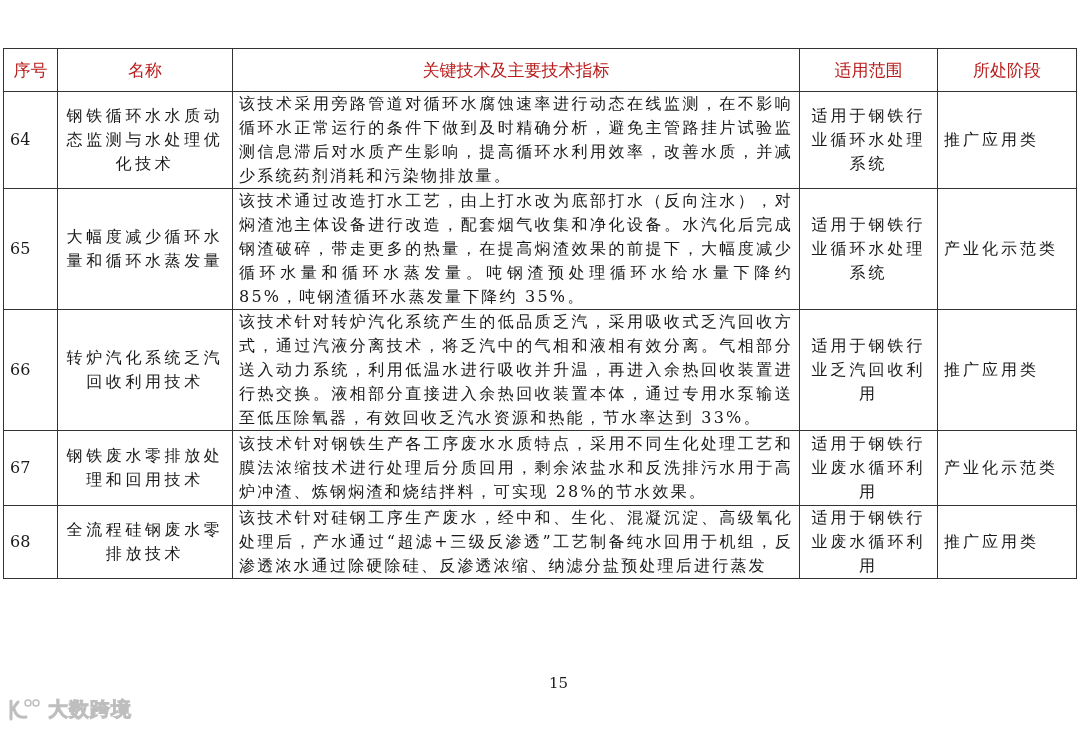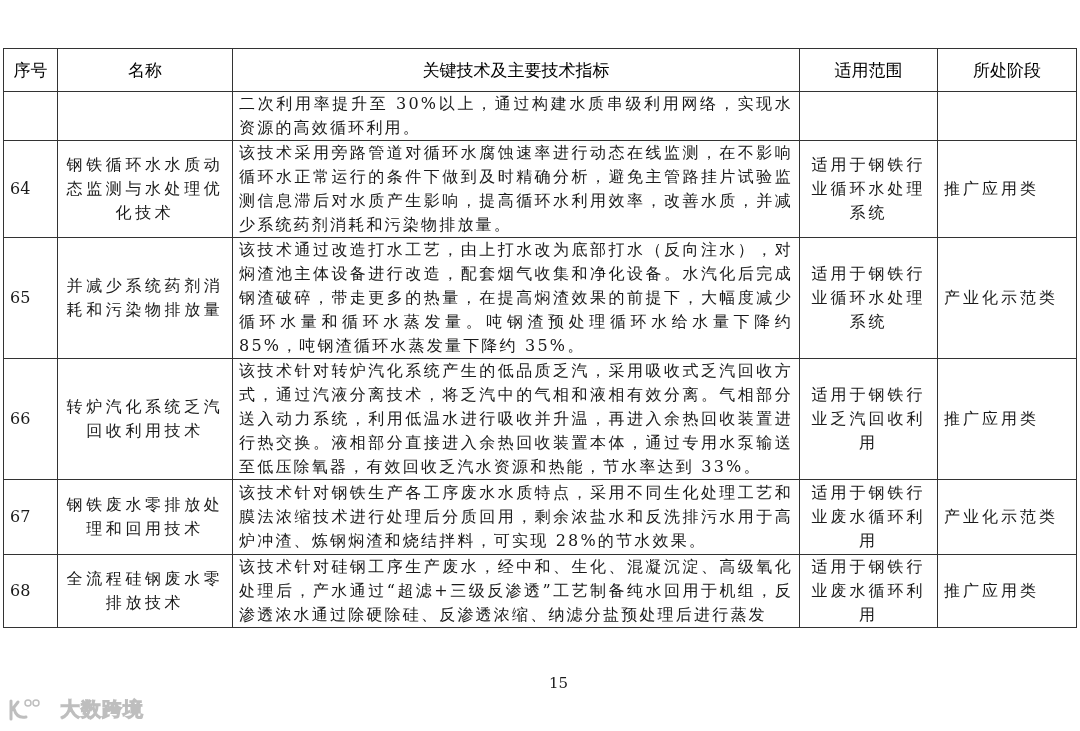--- a/index.html
+++ b/index.html
@@ -2,28 +2,28 @@
 <html><head>
 <meta charset="utf-8">
 <style>
   html, body { margin: 0; padding: 0; background: #ffffff; }
   body { width: 1080px; height: 731px; position: relative; overflow: hidden;
          font-family: "DejaVu Serif", "Liberation Serif", serif; color: #1a1a1a; }
   .tbl { position: absolute; left: 3px; top: 48px; border-collapse: collapse;
          table-layout: fixed; width: 1073px; }
   .tbl td, .tbl th { border: 1.5px solid #333; padding: 0 6px; vertical-align: middle;
          font-size: 16px; line-height: 24px; font-weight: normal; overflow: hidden; }
-  .tbl th { font-family: "DejaVu Sans", "Liberation Sans", sans-serif; font-size: 17px; height: 42px; text-align: center; color: #000000; }
+  .tbl th { font-family: "DejaVu Sans", "Liberation Sans", sans-serif; font-size: 17px; height: 42px; text-align: center; color: #b91c1c; }
   .c-no { text-align: left; font-size: 17px; }
   .c-name { text-align: center; letter-spacing: 3.6px; }
   .c-desc { text-align: justify; letter-spacing: 2.2px; padding: 0 4px 0 8px; }
   .c-scope { text-align: center; letter-spacing: 3px; }
   .c-stage { letter-spacing: 3px; }
   .page-num { position: absolute; left: 549px; top: 674px; font-size: 15px; }
-  .wm { position: absolute; left: 8px; top: 696px; display: flex; align-items: center; gap: 18px; opacity: 0.55; }
+  .wm { position: absolute; left: 8px; top: 696px; display: flex; align-items: center; gap: 6px; opacity: 0.55; }
   .wm-logo { width: 34px; height: 26px; position: relative; }
   .wm-text { font-family: "DejaVu Sans", sans-serif; font-size: 20px; font-weight: bold; color: #fff;
              -webkit-text-stroke: 1px #8a8a8a; letter-spacing: 1px; }
 </style>
 </head>
 <body>
 
 <table class="tbl">
   <colgroup>
     <col style="width:54px">
@@ -35,37 +35,30 @@
   <thead>
     <tr>
       <th>序号</th>
       <th>名称</th>
       <th>关键技术及主要技术指标</th>
       <th>适用范围</th>
       <th>所处阶段</th>
     </tr>
   </thead>
   <tbody>
-    <tr style="height:49px">
-      <td class="c-no"></td>
-      <td class="c-name"></td>
-      <td class="c-desc">二次利用率提升至 30%以上，通过构建水质串级利用网络，实现水资源的高效循环利用。</td>
-      <td class="c-scope"></td>
-      <td class="c-stage"></td>
-    </tr>
     <tr style="height:96px">
       <td class="c-no">64</td>
       <td class="c-name">钢铁循环水水质动态监测与水处理优化技术</td>
       <td class="c-desc">该技术采用旁路管道对循环水腐蚀速率进行动态在线监测，在不影响循环水正常运行的条件下做到及时精确分析，避免主管路挂片试验监测信息滞后对水质产生影响，提高循环水利用效率，改善水质，并减少系统药剂消耗和污染物排放量。</td>
       <td class="c-scope">适用于钢铁行业循环水处理系统</td>
       <td class="c-stage">推广应用类</td>
     </tr>
     <tr style="height:121px">
       <td class="c-no">65</td>
-      <td class="c-name">并减少系统药剂消耗和污染物排放量</td>
+      <td class="c-name">大幅度减少循环水量和循环水蒸发量</td>
       <td class="c-desc">该技术通过改造打水工艺，由上打水改为底部打水（反向注水），对焖渣池主体设备进行改造，配套烟气收集和净化设备。水汽化后完成钢渣破碎，带走更多的热量，在提高焖渣效果的前提下，大幅度减少循环水量和循环水蒸发量。吨钢渣预处理循环水给水量下降约 85%，吨钢渣循环水蒸发量下降约 35%。</td>
       <td class="c-scope">适用于钢铁行业循环水处理系统</td>
       <td class="c-stage">产业化示范类</td>
     </tr>
     <tr style="height:120px">
       <td class="c-no">66</td>
       <td class="c-name">转炉汽化系统乏汽回收利用技术</td>
       <td class="c-desc">该技术针对转炉汽化系统产生的低品质乏汽，采用吸收式乏汽回收方式，通过汽液分离技术，将乏汽中的气相和液相有效分离。气相部分送入动力系统，利用低温水进行吸收并升温，再进入余热回收装置进行热交换。液相部分直接进入余热回收装置本体，通过专用水泵输送至低压除氧器，有效回收乏汽水资源和热能，节水率达到 33%。</td>
       <td class="c-scope">适用于钢铁行业乏汽回收利用</td>
       <td class="c-stage">推广应用类</td>

